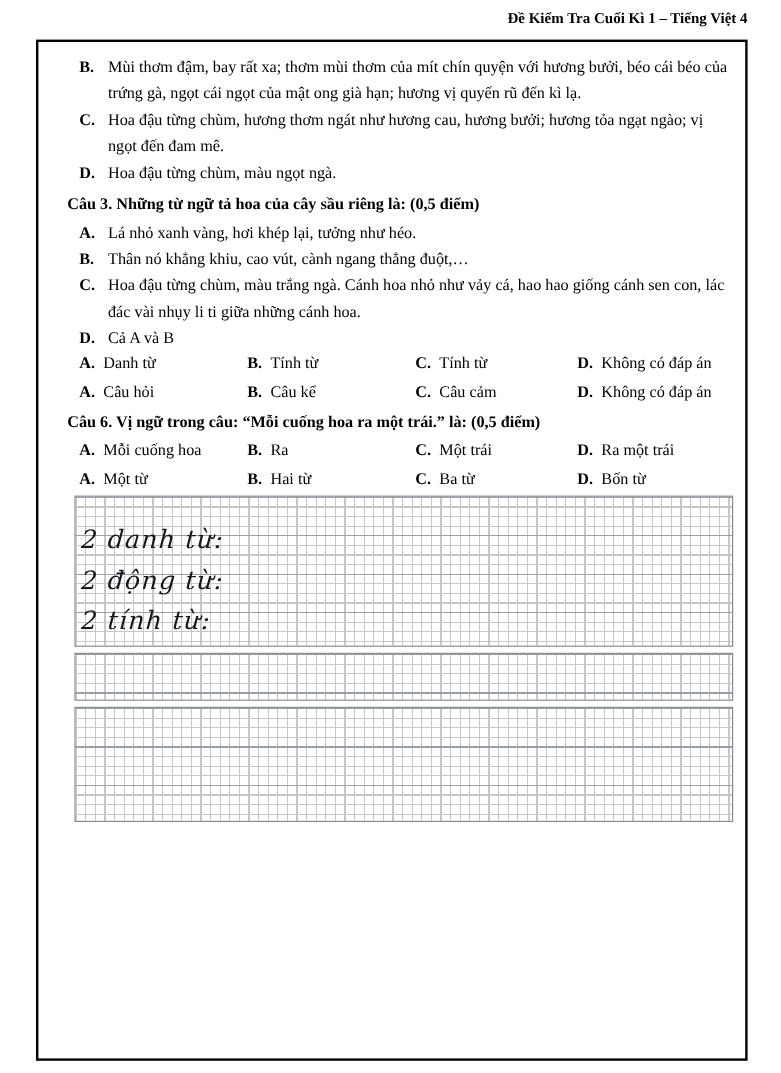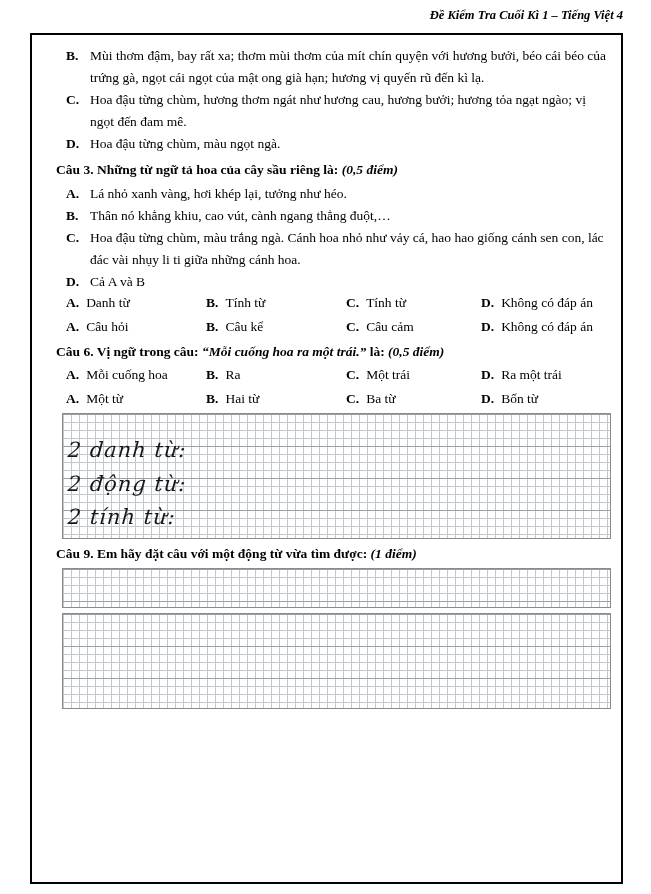--- a/index.html
+++ b/index.html
@@ -5,31 +5,31 @@
   * { box-sizing: border-box; }
   html,body { margin:0; padding:0; }
   body {
     width:651px; height:894px; position:relative; overflow:hidden;
     background:#ffffff; color:#000;
     font-family:"Liberation Serif","DejaVu Serif",serif;
     font-size:13.5px;
   }
   .page-header {
     position:absolute; top:8px; right:28px;
-    font-size:12.5px; font-weight:bold; font-style:italic;
+    font-size:12.5px; font-weight:bold; 
   }
   .frame {
     position:absolute; left:30px; top:33px; width:593px; height:851px;
     border:2px solid #000; padding:10px 8px 6px 24px; overflow:hidden;
   }
   .opt { display:flex; margin-left:10px; line-height:22px; }
   .opt .letter { flex:0 0 24px; font-weight:bold; }
   .opt .text { flex:1; padding-right:6px; }
   .q { font-weight:bold; line-height:20px; margin:5px 0 3px 0; }
-  .bi { font-style:italic; }
+  .bi { }
   .optrow { display:flex; margin:0 0 4px 10px; line-height:20px; }
   .optrow .cell { display:flex; }
   .optrow .c1 { width:140px; }
   .optrow .c2 { width:140px; }
   .optrow .c3 { width:135px; }
   .optrow .c4 { flex:1; }
   .optrow .letter { font-weight:bold; margin-right:7px; }
   .grid {
     margin:4px 2px 5px 6px;
     border:1px solid #878c91;
@@ -171,20 +171,17 @@
         <span>Bốn từ</span>
       </span>
   </div>
 
   <div class="grid grid-q8">
     <div class="hw" style="top:24px;">2 danh từ:</div>
     <div class="hw" style="top:58px;">2 động từ:</div>
     <div class="hw" style="top:91px;">2 tính từ:</div>
   </div>
 
-  <div class="q">
-    <span>Câu 9. Em hãy đặt câu với một động từ vừa tìm được: </span><span class="bi">(1 điểm)</span>
-  </div>
   <div class="grid grid-q9"></div>
 
   <div class="grid grid-q10"></div>
 
 </div>
 
 </body></html>

